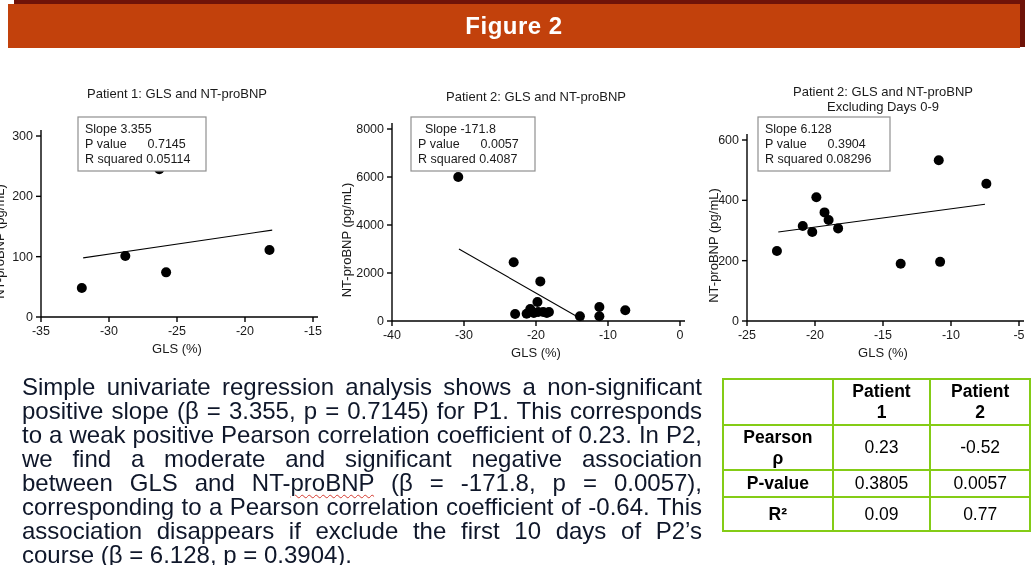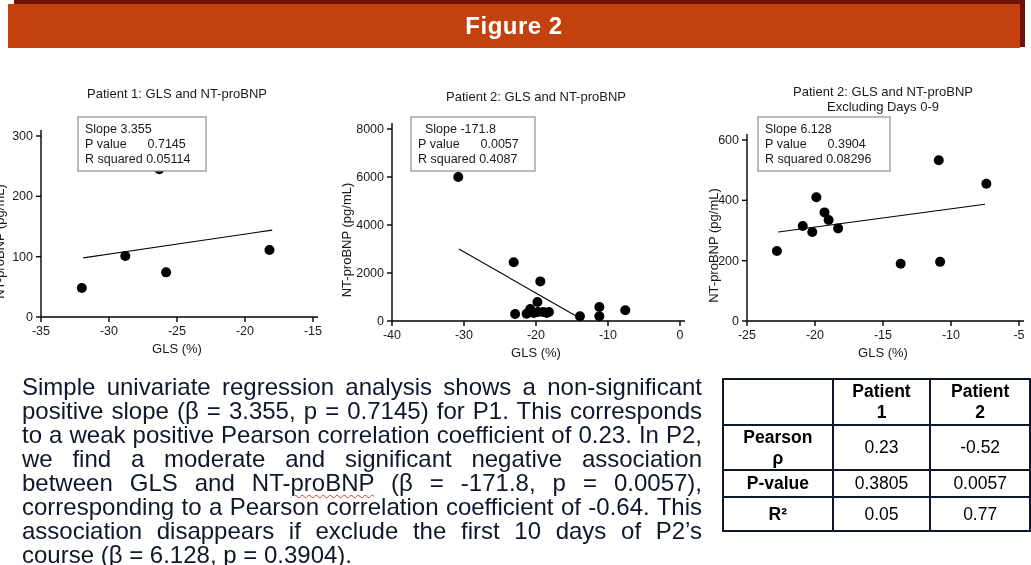--- a/index.html
+++ b/index.html
@@ -47,21 +47,21 @@
     text-decoration-thickness:1px;
     text-underline-offset:3px;
   }
   
   .stats-table{
     position:absolute;left:722px;top:378px;
     border-collapse:collapse;color:#000;text-align:center;
     table-layout:fixed;
   }
   .stats-table th,.stats-table td{
-    border:2px solid #0f172a;
+    border:2px solid #84cc16;
     white-space:pre-line;
     vertical-align:middle;
     padding:1px 4px;
   }
   .stats-table th{font-size:17.5px;font-weight:bold;line-height:1.18;}
   .stats-table td{font-size:17.5px;line-height:1.18;}
   .c0{width:100px;} .c1{width:88px;} .c2{width:90px;}
   .r-head{height:46px;} .r-pearson{height:45px;} .r-pval{height:27px;border-radius:11px;} .r-rsq{height:34px;border-radius:13px;}
 </style>
 </head>
@@ -221,17 +221,17 @@
     <td>0.23</td>
     <td>-0.52</td>
   </tr>
   <tr class="r-pval">
     <th>P-value</th>
     <td>0.3805</td>
     <td>0.0057</td>
   </tr>
   <tr class="r-rsq">
     <th>R²</th>
-    <td>0.05</td>
+    <td>0.09</td>
     <td>0.77</td>
   </tr>
 </tbody>
   </table>
 
 </body></html>

